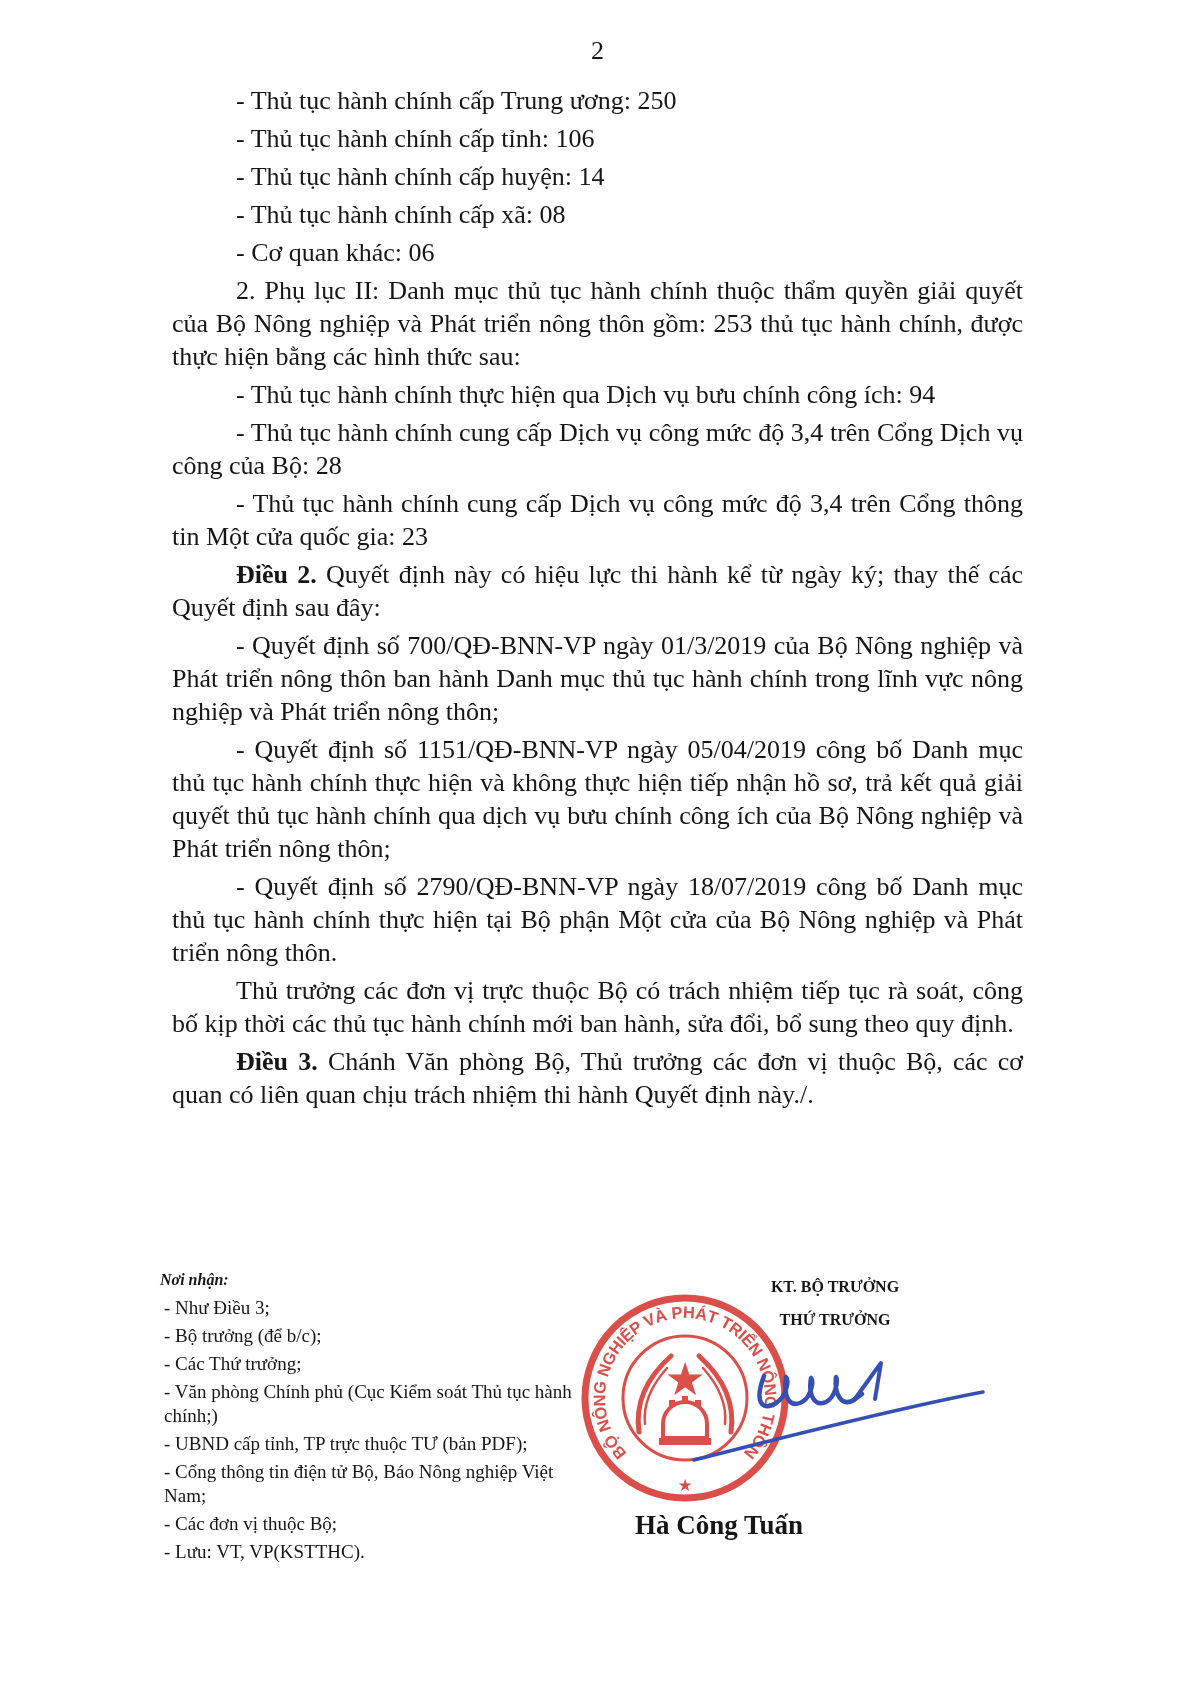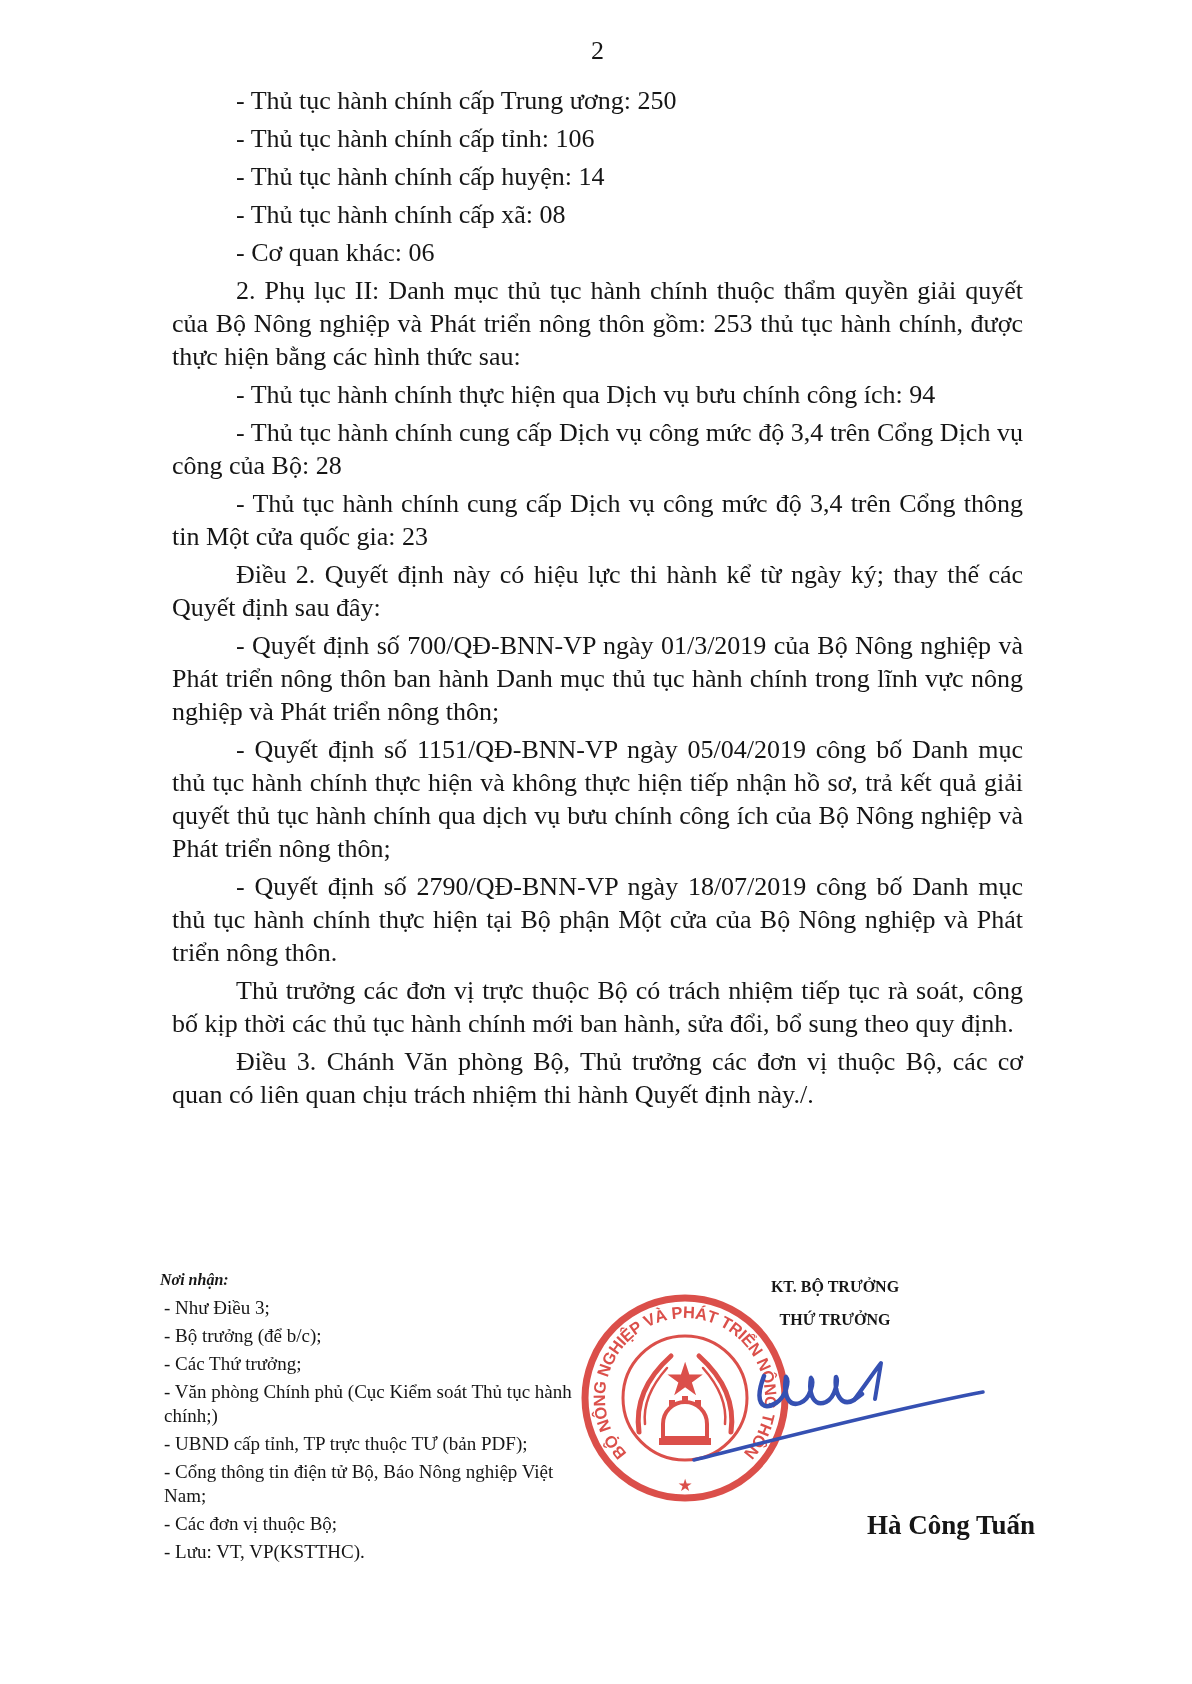--- a/index.html
+++ b/index.html
@@ -18,21 +18,21 @@
     font-size:26px;line-height:34px;
     margin:0 0 16px 0;
   }
   p.line{
     font-size:26px;
     line-height:33px;
     margin:5px 12px;
     text-align:justify;
     text-indent:64px;
   }
-  p.line b{font-weight:normal;}
+  p.line b{font-weight:bold;}
   
   .footer{
     position:absolute;
     left:160px;top:1262px;right:157px;height:400px;
   }
   .recipients{
     position:absolute;left:0;top:6px;width:424px;
     font-size:19px;line-height:24px;
   }
   .recipients-title{
@@ -42,21 +42,21 @@
   .recipient-item{margin:4px;}
   .signblock{
     position:absolute;left:475px;top:8px;width:400px;
     text-align:center;
   }
   .kt{
     font-weight:bold;font-size:16px;line-height:33px;margin:0;
   }
   .signer-name{
     position:absolute;left:475px;top:248px;width:400px;
-    text-align:right;font-weight:bold;font-size:27px;margin:0;
+    text-align:left;font-weight:bold;font-size:27px;margin:0;
   }
   
   .seal{
     position:absolute;left:579px;top:1292px;width:212px;height:212px;
     z-index:3;mix-blend-mode:multiply;opacity:.92;
     filter:blur(.3px);
   }
   .signature{
     position:absolute;left:688px;top:1350px;width:312px;height:128px;
     z-index:4;

